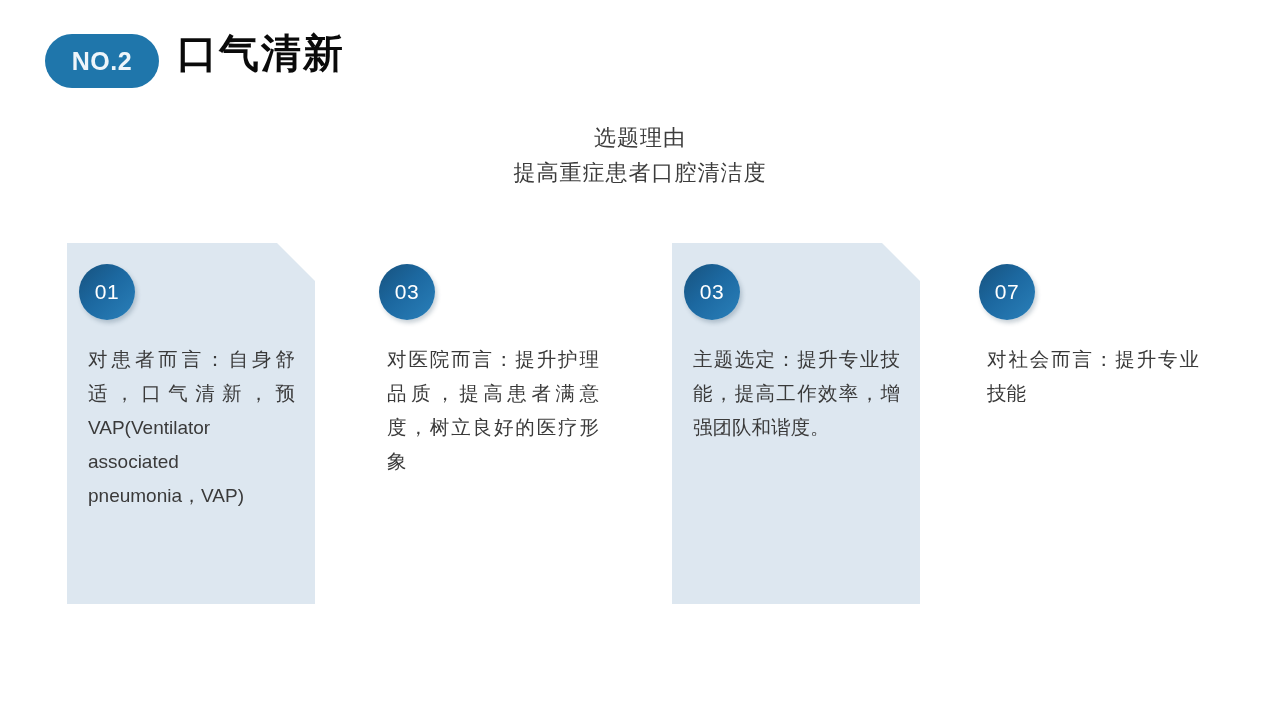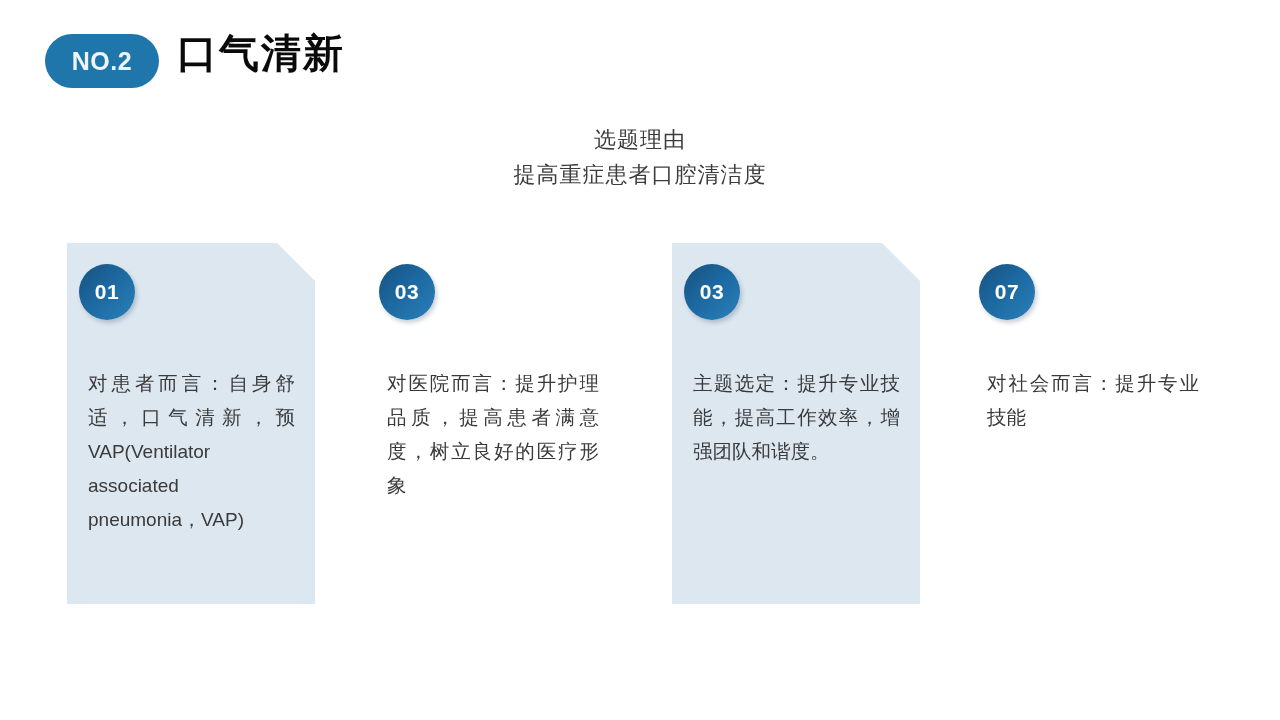--- a/index.html
+++ b/index.html
@@ -50,21 +50,21 @@
   
   .subtitle {
     position: absolute;
     left: 0;
     top: 122px;
     width: 1280px;
     text-align: center;
     color: #3c3c3c;
     font-size: 22px;
     line-height: 35px;
-    font-family: Liberation Serif, serif;
+    font-family: Liberation Mono, monospace;
   }
   .subtitle div { letter-spacing: 1px; }
 
   
   .columns {
     position: absolute;
     left: 0;
     top: 243px;
     width: 1280px;
     height: 380px;
@@ -97,28 +97,28 @@
     width: 56px;
     height: 56px;
     border-radius: 50%;
     background: linear-gradient(135deg, #17527e 0%, #1c68a0 45%, #2a80ba 100%);
     box-shadow: 2px 3px 4px rgba(40,70,95,0.25);
     display: flex;
     align-items: center;
     justify-content: center;
     color: #ffffff;
     font-family: "Liberation Sans", "DejaVu Sans", sans-serif;
-    font-weight: bold;
+    font-weight: normal;
     font-size: 21px;
     letter-spacing: 0.5px;
   }
 
   .body-text {
     position: absolute;
-    top: 124px;
+    top: 100px;
     left: 21px;
     width: 207px;
     font-family: "Liberation Serif", "DejaVu Serif", serif;
     font-size: 19.5px;
     line-height: 34px;
     color: #3a3a3a;
     text-align: justify;
     text-justify: inter-ideograph;
   }
   .body-text .latin {

